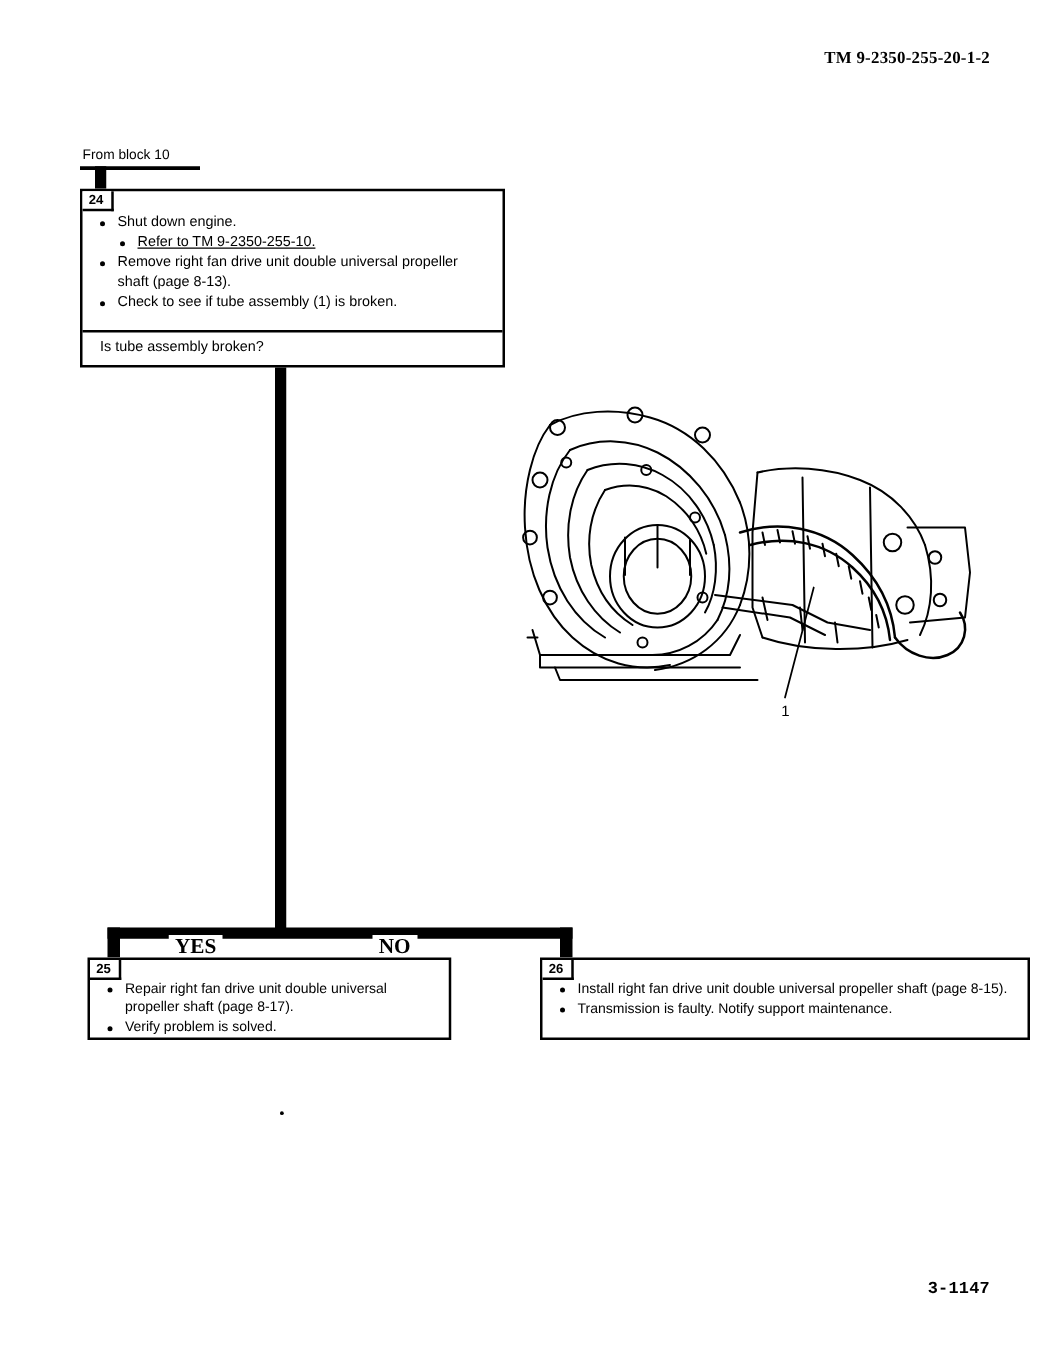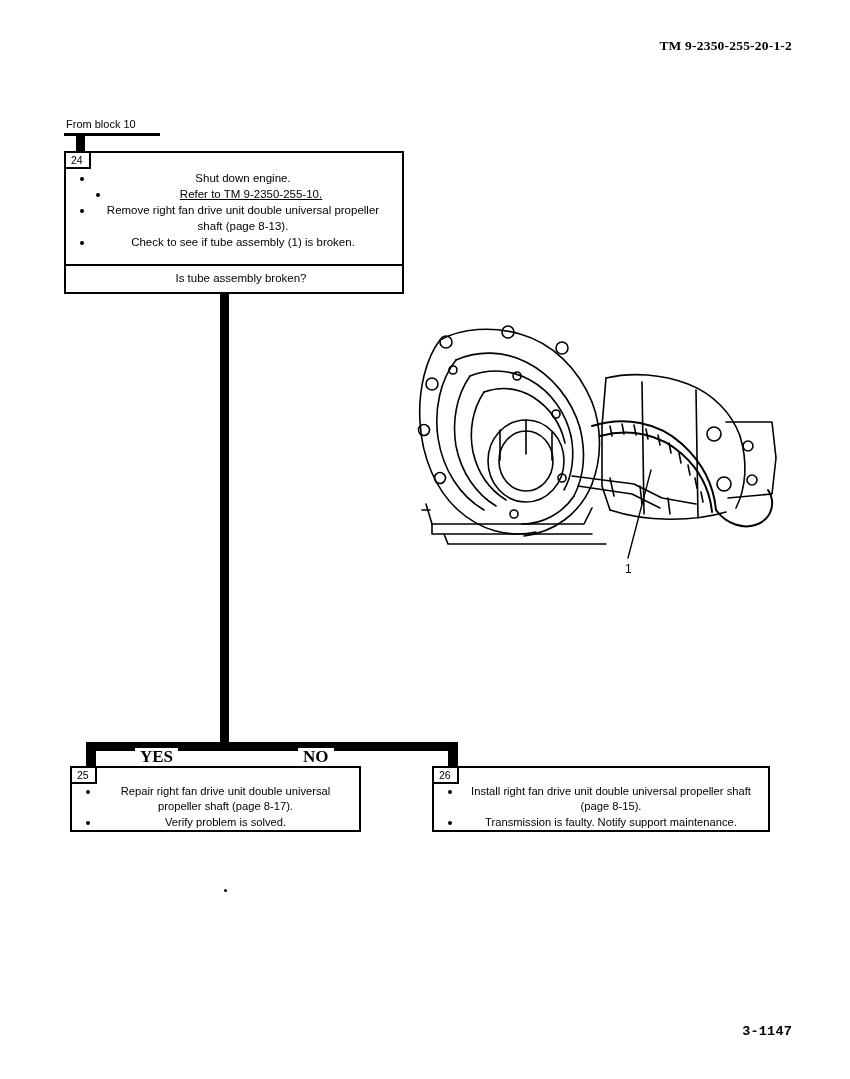--- a/index.html
+++ b/index.html
@@ -12,21 +12,20 @@
     height: 1079px;
     position: relative;
     font-family: "Liberation Sans", sans-serif;
     color: #000000;
     overflow: hidden;
   }
 
   .page {
     position: absolute;
     inset: 0;
-    text-align: center;
   }
 
   
   .doc-id {
     position: absolute;
     top: 38px;
     right: 58px;
     font-family: "Liberation Serif", serif;
     font-size: 13.5px;
     font-weight: bold;
@@ -76,21 +75,21 @@
     background: #fff;
     box-sizing: border-box;
   }
   .block-num {
     position: absolute;
     top: 0;
     left: 0;
     border-right: 2px solid #000;
     border-bottom: 2px solid #000;
     font-size: 10.5px;
-    font-weight: normal;
+    font-weight: bold;
     padding: 1px 6px 1px 5px;
     background: #fff;
     line-height: 12px;
   }
   .block-body {
     padding: 18px 10px 6px 12px;
   }
   ul.steps {
     list-style: none;
     margin: 0;
@@ -258,21 +257,21 @@
         <li>
           <span>Repair right fan drive unit double universal propeller shaft (page 8-17).</span>
         </li>
         <li>
           <span>Verify problem is solved.</span>
         </li>
       </ul>
     </div>
   </div>
 
-  <div class="block block-bottom" style="left:432px; top:766px; width:338px; height:66px;">
+  <div class="block block-bottom" style="left:432px; top:766px; width:392px; height:66px;">
     <div class="block-num">26</div>
     <div class="block-body">
       <ul class="steps">
         <li>
           <span>Install right fan drive unit double universal propeller shaft (page 8-15).</span>
         </li>
         <li>
           <span>Transmission is faulty. Notify support maintenance.</span>
         </li>
       </ul>

